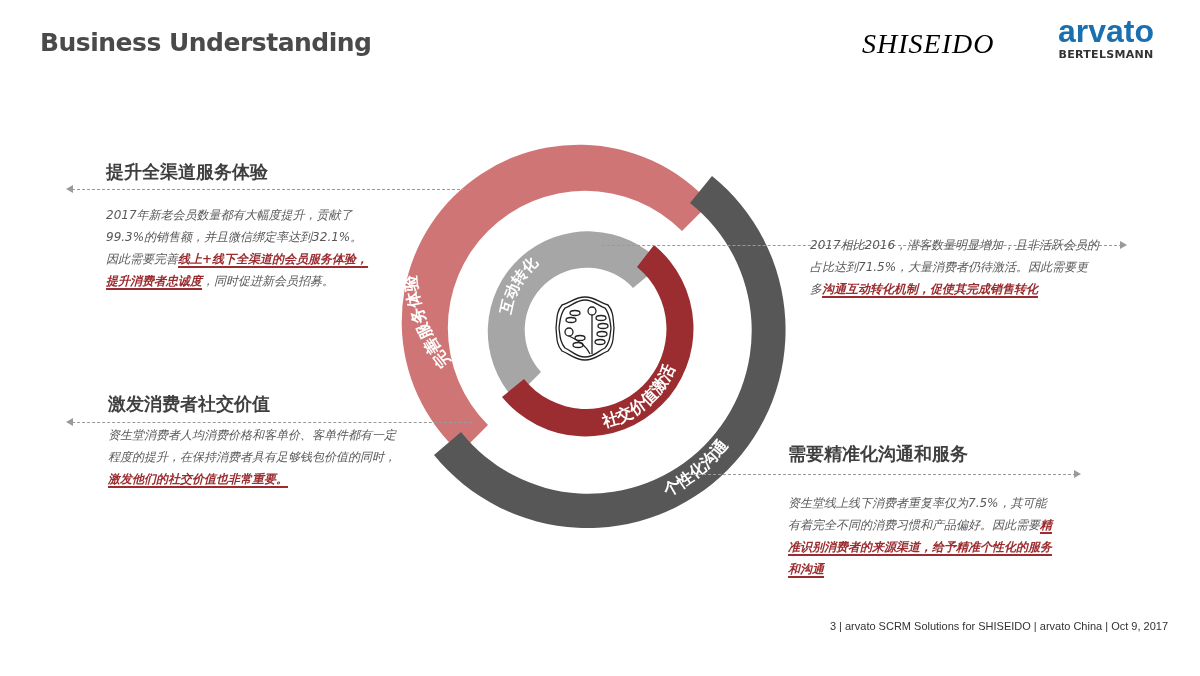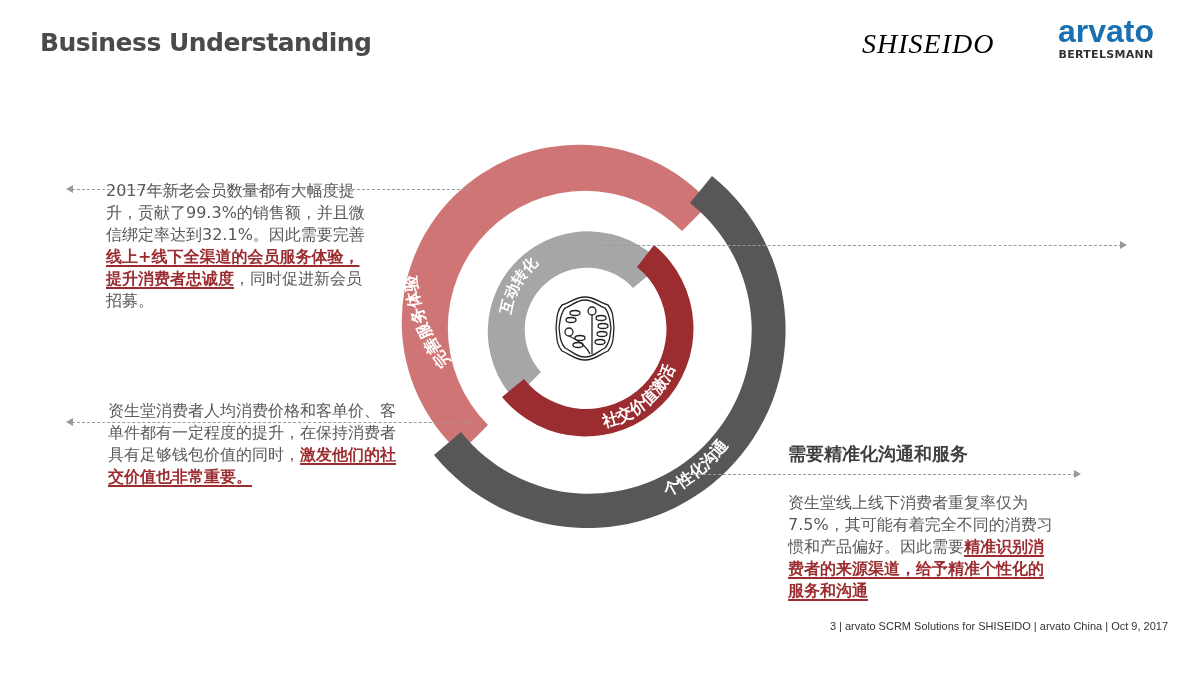--- a/index.html
+++ b/index.html
@@ -7,21 +7,21 @@
          font-family:"DejaVu Sans","Liberation Sans",sans-serif; color:#595959; }
   .title { position:absolute; left:40px; top:28px; font-size:25px; font-weight:bold; color:#4a4a4a;
            font-family:"DejaVu Sans",sans-serif; letter-spacing:-0.5px; }
   .logo-shiseido { position:absolute; left:862px; top:28px; font-family:"Liberation Serif",serif;
                    font-size:28px; color:#000000; letter-spacing:1px; font-style:italic; }
   .logo-arvato { position:absolute; left:1058px; top:14px; text-align:center; }
   .logo-arvato .a1 { font-family:"Liberation Sans",sans-serif; font-size:32px; font-weight:bold; color:#1a6fb0; line-height:34px; }
   .logo-arvato .a2 { font-family:"DejaVu Sans",sans-serif; font-size:11px; font-weight:bold; color:#333; letter-spacing:0.3px; }
   .block { position:absolute; }
   .block .h { font-size:18px; font-weight:bold; color:#3f3f3f; }
-  .block .p { font-size:16px; line-height:22px; color:#595959; }
+  .block .p { font-size:12px; line-height:22px; color:#595959;font-style:italic; }
   .block .p .em { color:#9b2c2f; font-weight:bold; text-decoration:underline; text-decoration-thickness:2px; text-underline-offset:3px; }
   .dline { position:absolute; border-top:1px dashed #9a9a9a; height:0; }
   .arrow-left { position:absolute; width:0; height:0; border-top:4px solid transparent; border-bottom:4px solid transparent; border-right:7px solid #9a9a9a; }
   .arrow-right { position:absolute; width:0; height:0; border-top:4px solid transparent; border-bottom:4px solid transparent; border-left:7px solid #9a9a9a; }
   .footer { position:absolute; right:32px; top:620px; font-family:"Liberation Sans",sans-serif; font-size:11px; color:#333; }
   svg.diagram { position:absolute; left:0; top:0; }
 </style>
 </head>
 <body>
 
@@ -85,28 +85,31 @@
 <div class="dline" style="left:72px; top:422px; width:400px;"></div>
 <div class="arrow-left" style="left:66px; top:418px;"></div>
 
 <div class="dline" style="left:602px; top:245px; width:520px;"></div>
 <div class="arrow-right" style="left:1120px; top:241px;"></div>
 
 <div class="dline" style="left:688px; top:474px; width:388px;"></div>
 <div class="arrow-right" style="left:1074px; top:470px;"></div>
 
 <div class="block" style="left:106px; top:160px; width:265px;">
+  <div class="h">提升全渠道服务体验</div>
   <div class="p" style="margin-top:20px;"><span>2017年新老会员数量都有大幅度提升，贡献了99.3%的销售额，并且微信绑定率达到32.1%。因此需要完善</span><span class="em">线上+线下全渠道的会员服务体验，提升消费者忠诚度</span><span>，同时促进新会员招募。</span></div>
 </div>
 
 <div class="block" style="left:108px; top:392px; width:290px;">
+  <div class="h">激发消费者社交价值</div>
   <div class="p" style="margin-top:8px;"><span>资生堂消费者人均消费价格和客单价、客单件都有一定程度的提升，在保持消费者具有足够钱包价值的同时，</span><span class="em">激发他们的社交价值也非常重要。</span><span></span></div>
 </div>
 
 <div class="block" style="left:810px; top:218px; width:290px;">
+  <div class="p" style="margin-top:16px;"><span>2017相比2016，潜客数量明显增加，且非活跃会员的占比达到71.5%，大量消费者仍待激活。因此需要更多</span><span class="em">沟通互动转化机制，促使其完成销售转化</span><span></span></div>
 </div>
 
 <div class="block" style="left:788px; top:442px; width:265px;">
   <div class="h">需要精准化沟通和服务</div>
   <div class="p" style="margin-top:26px;"><span>资生堂线上线下消费者重复率仅为7.5%，其可能有着完全不同的消费习惯和产品偏好。因此需要</span><span class="em">精准识别消费者的来源渠道，给予精准个性化的服务和沟通</span><span></span></div>
 </div>
 
 <div class="footer">3 | arvato SCRM Solutions for SHISEIDO  | arvato China | Oct 9, 2017</div>
 
 </body></html>

